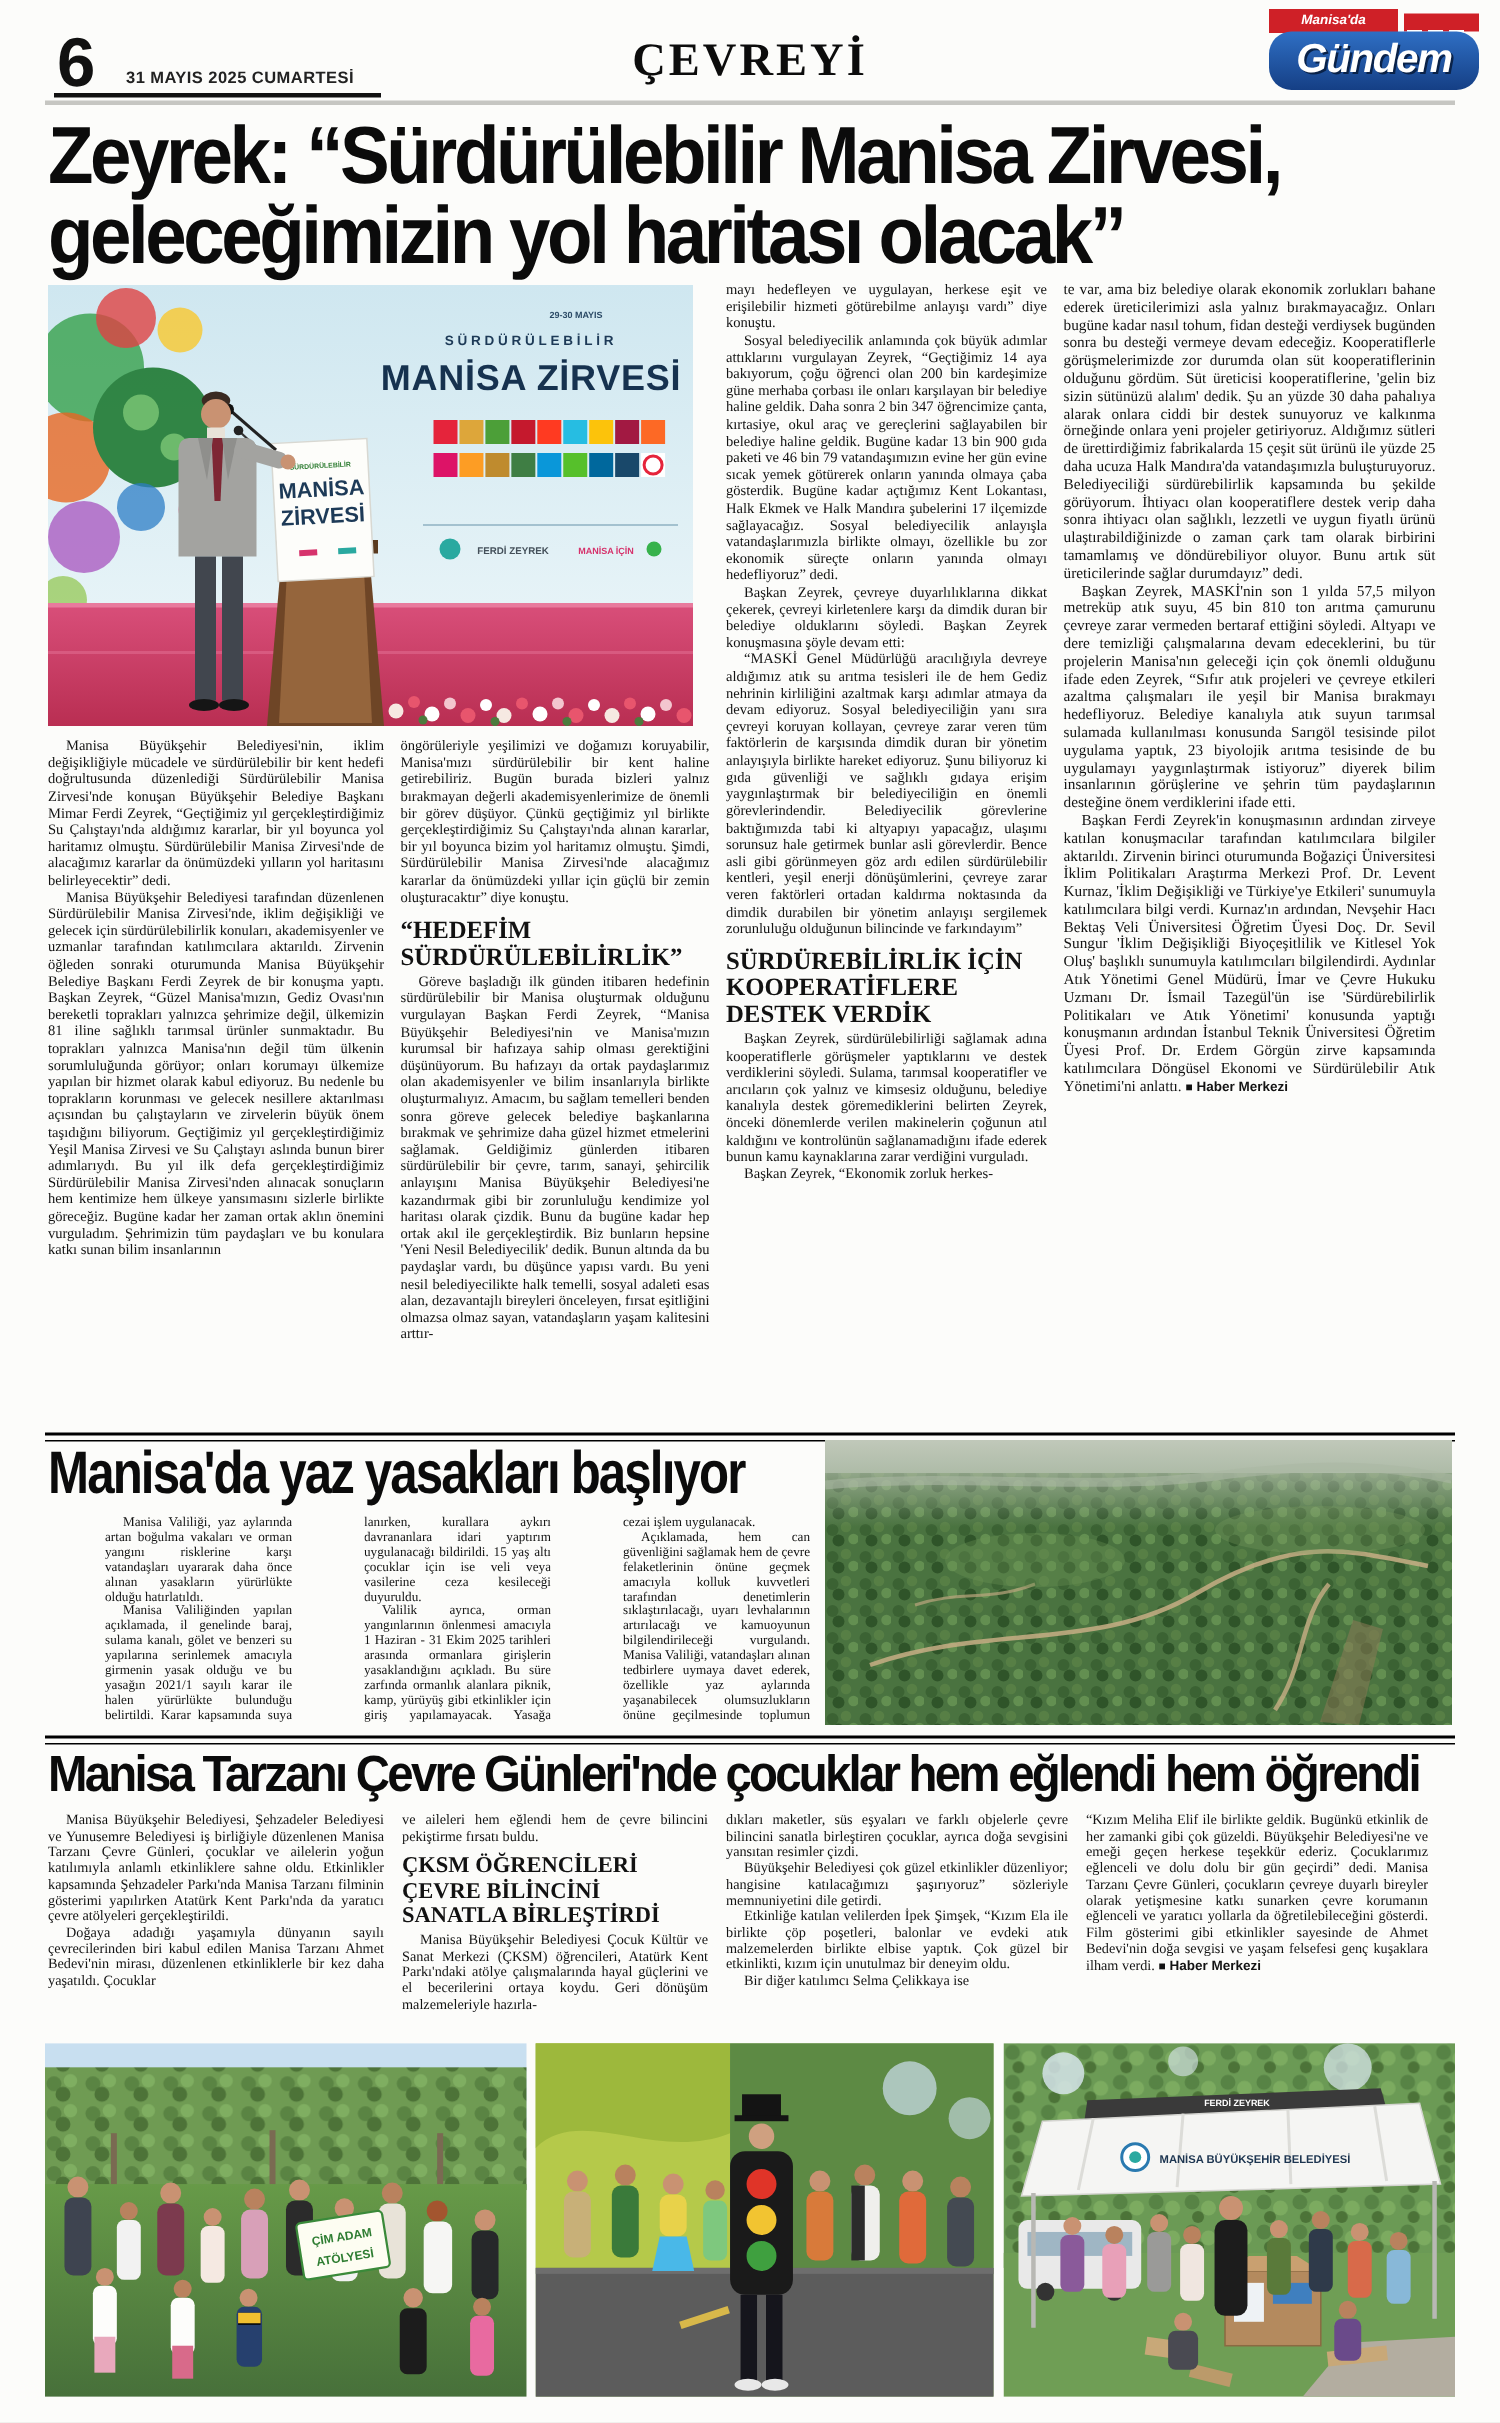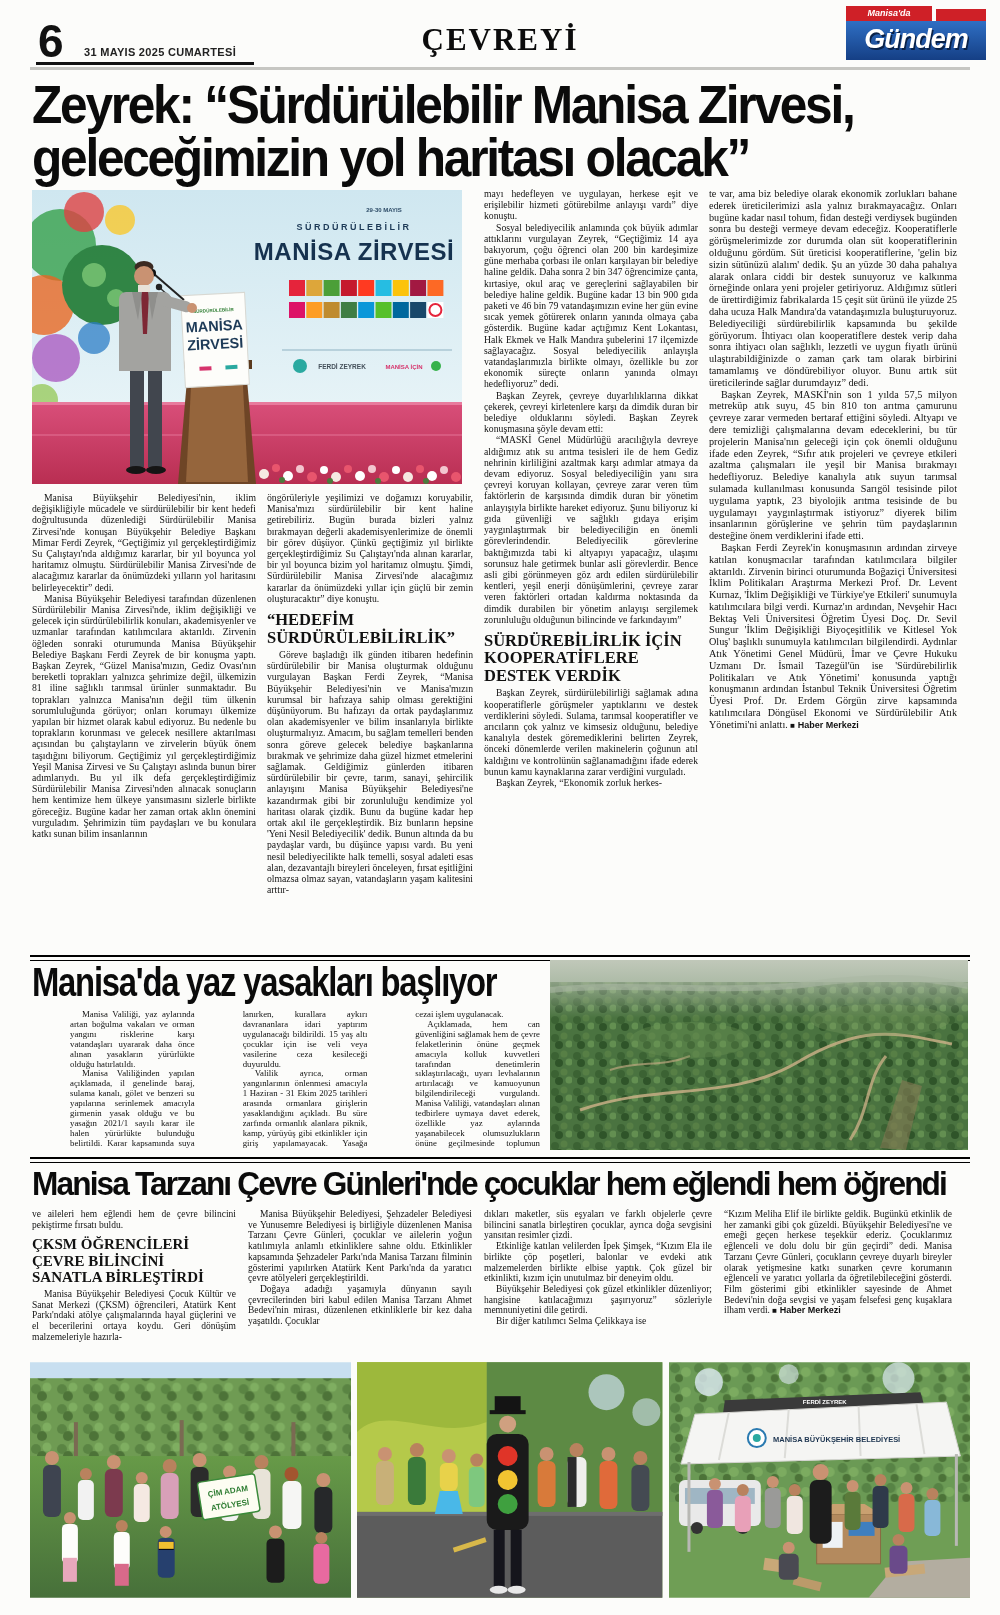--- a/index.html
+++ b/index.html
@@ -13,21 +13,21 @@
            font:bold 31px/1 "Liberation Serif",serif;letter-spacing:2px;color:#0c0c0c;}
   .hdr-rule{position:absolute;left:30px;right:30px;top:67px;height:3px;background:#c6c6c2;}
   .logo{position:absolute;right:14px;top:6px;width:140px;height:54px;}
   .logo-red-top{position:absolute;left:0;top:0;width:86px;height:16px;background:#cf2027;
     color:#fff;font:bold italic 9px/15px "Liberation Sans",sans-serif;text-align:center;}
   .logo-red-side{position:absolute;right:0;top:3px;width:50px;height:12px;background:#cf2027;}
   .logo-red-side i{display:inline-block;width:10px;height:2px;background:#fff;margin:5px 2px 0;}
   .logo-blue{position:absolute;left:0;top:15px;width:140px;height:39px;
     background:linear-gradient(#2f6fc4,#153f85);color:#fff;text-align:center;
     font:bold italic 27px/37px "Liberation Sans",sans-serif;letter-spacing:-1px;
-    text-shadow:1.5px 1.5px 0 #0a2248;}
+    text-shadow:1.5px 1.5px 0 #0a2248;border-radius:15px;}
   
   .mainhead{position:absolute;left:32px;top:78px;width:936px;color:#0b0b0b;}
   .mainhead div{font:800 54px/53px "Liberation Sans",sans-serif;letter-spacing:-2.5px;
     white-space:nowrap;transform:scaleX(.92);transform-origin:0 50%;}
   
   .art1{position:absolute;left:32px;top:188px;width:936px;height:764px;}
   .a1photo{position:absolute;left:0;top:2px;width:430px;height:294px;}
   .a1cols{display:flex;gap:11px;height:764px;overflow:hidden;}
   .a1col{font:9.7px/11.2px "Liberation Serif",serif;text-align:justify;overflow:hidden;}
   .c1{width:224px;padding-top:304px;box-sizing:border-box;}
@@ -285,33 +285,33 @@
       <ellipse cx="140" cy="80" rx="60" ry="18" fill="#6d9455" opacity=".35"></ellipse>
       <ellipse cx="330" cy="60" rx="70" ry="16" fill="#7fa062" opacity=".3"></ellipse>
     </svg>
   </div>
 
   <div class="rule-double" style="top:1157px;"></div>
 
   <div class="art3">
     <div class="a3head">Manisa Tarzanı Çevre Günleri'nde çocuklar hem eğlendi hem öğrendi</div>
     <div class="a3cols">
+      <div class="a3col d1">
+        <p>Manisa Büyükşehir Belediyesi, Şehzadeler Belediyesi ve Yunusemre Belediyesi iş birliğiyle düzenlenen Manisa Tarzanı Çevre Günleri, çocuklar ve ailelerin yoğun katılımıyla anlamlı etkinliklere sahne oldu. Etkinlikler kapsamında Şehzadeler Parkı'nda Manisa Tarzanı filminin gösterimi yapılırken Atatürk Kent Parkı'nda da yaratıcı çevre atölyeleri gerçekleştirildi.</p>
+        <p>Doğaya adadığı yaşamıyla dünyanın sayılı çevrecilerinden biri kabul edilen Manisa Tarzanı Ahmet Bedevi'nin mirası, düzenlenen etkinliklerle bir kez daha yaşatıldı. Çocuklar</p>
+      </div>
       <div class="a3col d2">
         <p class="cont">ve aileleri hem eğlendi hem de çevre bilincini pekiştirme fırsatı buldu.</p>
         <div class="sh sh-mid">ÇKSM ÖĞRENCİLERİ ÇEVRE BİLİNCİNİ SANATLA BİRLEŞTİRDİ</div>
         <p>Manisa Büyükşehir Belediyesi Çocuk Kültür ve Sanat Merkezi (ÇKSM) öğrencileri, Atatürk Kent Parkı'ndaki atölye çalışmalarında hayal güçlerini ve el becerilerini ortaya koydu. Geri dönüşüm malzemeleriyle hazırla-</p>
       </div>
-      <div class="a3col d1">
-        <p>Manisa Büyükşehir Belediyesi, Şehzadeler Belediyesi ve Yunusemre Belediyesi iş birliğiyle düzenlenen Manisa Tarzanı Çevre Günleri, çocuklar ve ailelerin yoğun katılımıyla anlamlı etkinliklere sahne oldu. Etkinlikler kapsamında Şehzadeler Parkı'nda Manisa Tarzanı filminin gösterimi yapılırken Atatürk Kent Parkı'nda da yaratıcı çevre atölyeleri gerçekleştirildi.</p>
-        <p>Doğaya adadığı yaşamıyla dünyanın sayılı çevrecilerinden biri kabul edilen Manisa Tarzanı Ahmet Bedevi'nin mirası, düzenlenen etkinliklerle bir kez daha yaşatıldı. Çocuklar</p>
-      </div>
       <div class="a3col d3">
         <p class="cont">dıkları maketler, süs eşyaları ve farklı objelerle çevre bilincini sanatla birleştiren çocuklar, ayrıca doğa sevgisini yansıtan resimler çizdi.</p>
+        <p>Büyükşehir Belediyesi çok güzel etkinlikler düzenliyor; hangisine katılacağımızı şaşırıyoruz” sözleriyle memnuniyetini dile getirdi.</p>
         <p>Etkinliğe katılan velilerden İpek Şimşek, “Kızım Ela ile birlikte çöp poşetleri, balonlar ve evdeki atık malzemelerden birlikte elbise yaptık. Çok güzel bir etkinlikti, kızım için unutulmaz bir deneyim oldu.</p>
-        <p>Büyükşehir Belediyesi çok güzel etkinlikler düzenliyor; hangisine katılacağımızı şaşırıyoruz” sözleriyle memnuniyetini dile getirdi.</p>
         <p>Bir diğer katılımcı Selma Çelikkaya ise</p>
       </div>
       <div class="a3col d4">
         <p class="cont"><span>“Kızım Meliha Elif ile birlikte geldik. Bugünkü etkinlik de her zamanki gibi çok güzeldi. Büyükşehir Belediyesi'ne ve emeği geçen herkese teşekkür ederiz. Çocuklarımız eğlenceli ve dolu dolu bir gün geçirdi” dedi. Manisa Tarzanı Çevre Günleri, çocukların çevreye duyarlı bireyler olarak yetişmesine katkı sunarken çevre korumanın eğlenceli ve yaratıcı yollarla da öğretilebileceğini gösterdi. Film gösterimi gibi etkinlikler sayesinde de Ahmet Bedevi'nin doğa sevgisi ve yaşam felsefesi genç kuşaklara ilham verdi.</span> <span class="by"><span class="sq">■</span> <span>Haber Merkezi</span></span></p>
       </div>
     </div>
   </div>
 
   <div class="photos">
 

